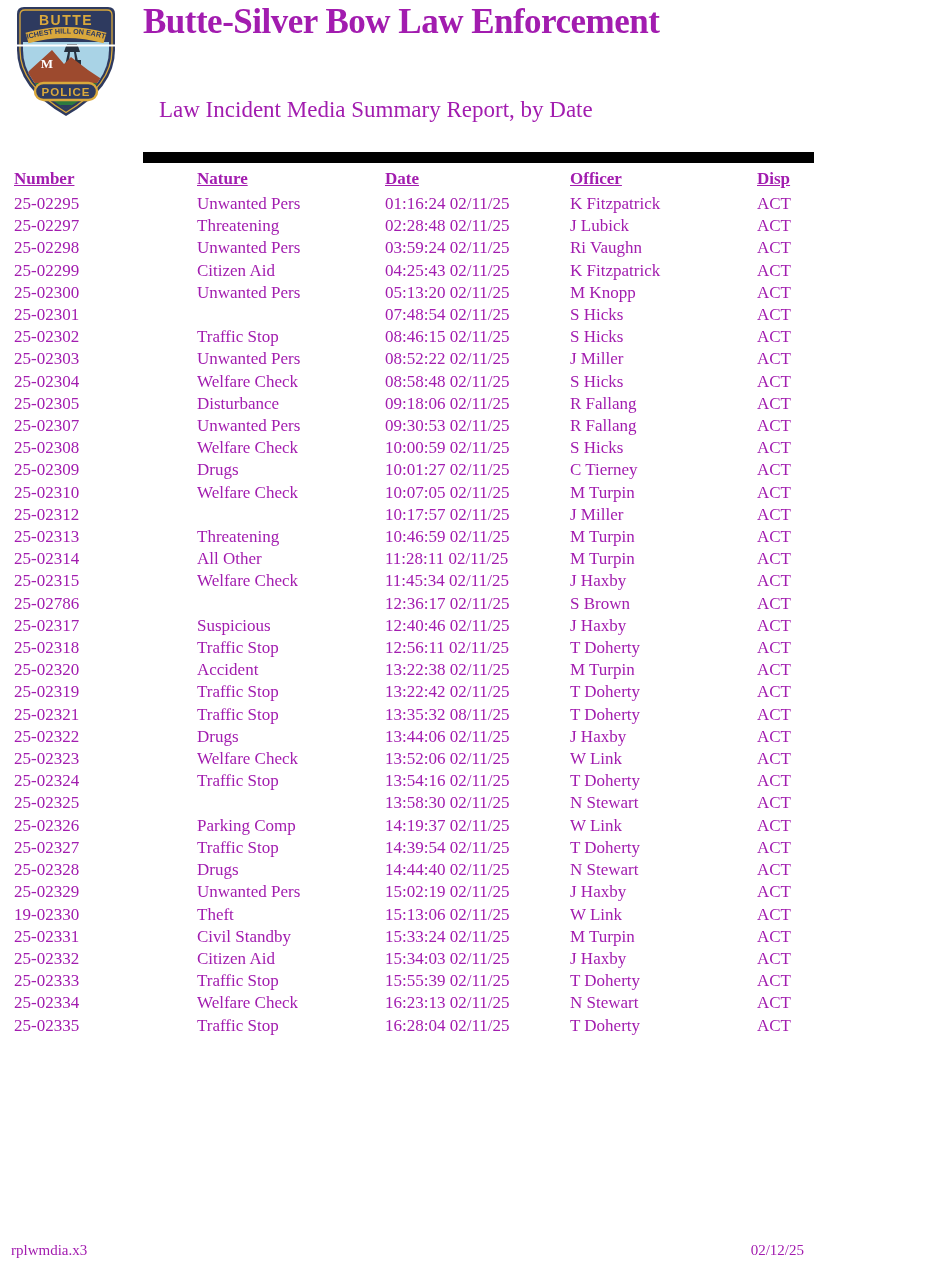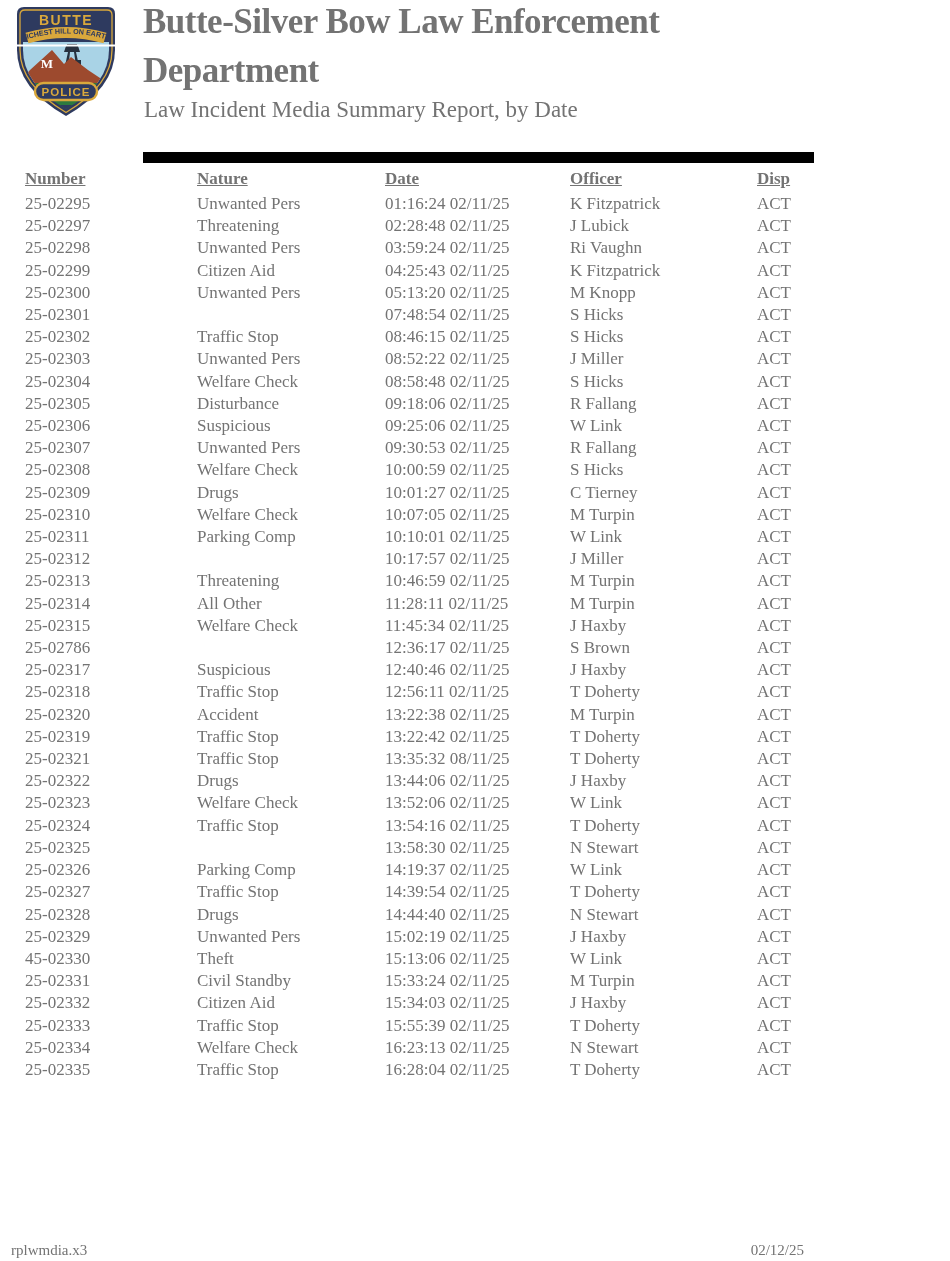--- a/index.html
+++ b/index.html
@@ -1,55 +1,55 @@
 <!DOCTYPE html>
 <html><head>
 <meta charset="utf-8">
 <style>
   html,body { margin:0; padding:0; background:#ffffff; }
   .page {
     position:relative;
     width:814px; height:1261px;
     background:#ffffff;
     font-family:"Liberation Serif", serif;
-    color:#737373;
+    color:#a21caf;
     overflow:hidden;
   }
   .logo {
     position:absolute; left:14px; top:6px;
     width:104px; height:112px;
   }
   .title {
     position:absolute; left:143px; top:-3px; width:790px;
     font-size:35px; line-height:49px; font-weight:bold;
     letter-spacing:-0.5px;
   }
   .subtitle {
-    position:absolute; left:144px; top:96px; width:790px;
+    position:absolute; left:159px; top:96px; width:790px;
     font-size:23px; line-height:28px; font-weight:normal;
   }
   .black-bar {
     position:absolute; left:143px; top:152px;
     width:798px; height:11px; background:#000000;
   }
   table.report {
     position:absolute; left:0; top:168px; width:950px;
     border-collapse:collapse; table-layout:fixed;
   }
   table.report th, table.report td {
     box-sizing:border-box;
     padding:0; margin:0;
     text-align:left; vertical-align:top;
     font-size:17px; line-height:22.2px;
     white-space:nowrap; overflow:hidden;
   }
   table.report th { font-weight:bold; height:25px; }
   table.report th span { text-decoration:underline; }
   table.report td { height:22.2px; }
-  table.report th:first-child, table.report td:first-child { padding-left:25px;margin-left:36px; }
+  table.report th:first-child, table.report td:first-child { padding-left:14px;margin-left:36px; }
   .footer-left {
     position:absolute; left:11px; top:1242px;
     font-size:15px;
     text-align:right;
   }
   .footer-right {
     position:absolute; right:10px; top:1242px;
     font-size:15px; text-align:right;font-family:Liberation Serif, serif;
   }
 </style>
@@ -97,21 +97,20 @@
     </text>
 
     <line x1="3" y1="39.5" x2="101" y2="39.5" stroke="#ffffff" stroke-width="2"></line>
 
     <rect x="21" y="77" width="62" height="17" rx="8.5" fill="#2e3a5f" stroke="#d9a83c" stroke-width="2.4"></rect>
     <text x="52" y="90" text-anchor="middle" font-family="Liberation Sans, sans-serif" font-size="11.5" font-weight="bold" fill="#d9a83c" letter-spacing="1">POLICE</text>
   </svg>
 
   <div class="title">
     <div>Butte-Silver Bow Law Enforcement</div>
-    <div>Department</div>
   </div>
   <div class="subtitle">Law Incident Media Summary Report, by Date</div>
 
   <div class="black-bar"></div>
 
   <table class="report">
     <colgroup>
       <col style="width:197px">
       <col style="width:188px">
       <col style="width:185px">
@@ -192,27 +191,20 @@
           <td>ACT</td>
         </tr>
         <tr>
           <td>25-02305</td>
           <td>Disturbance</td>
           <td>09:18:06 02/11/25</td>
           <td>R Fallang</td>
           <td>ACT</td>
         </tr>
         <tr>
-          <td>25-02306</td>
-          <td>Suspicious</td>
-          <td>09:25:06 02/11/25</td>
-          <td>W Link</td>
-          <td>ACT</td>
-        </tr>
-        <tr>
           <td>25-02307</td>
           <td>Unwanted Pers</td>
           <td>09:30:53 02/11/25</td>
           <td>R Fallang</td>
           <td>ACT</td>
         </tr>
         <tr>
           <td>25-02308</td>
           <td>Welfare Check</td>
           <td>10:00:59 02/11/25</td>
@@ -227,27 +219,20 @@
           <td>ACT</td>
         </tr>
         <tr>
           <td>25-02310</td>
           <td>Welfare Check</td>
           <td>10:07:05 02/11/25</td>
           <td>M Turpin</td>
           <td>ACT</td>
         </tr>
         <tr>
-          <td>25-02311</td>
-          <td>Parking Comp</td>
-          <td>10:10:01 02/11/25</td>
-          <td>W Link</td>
-          <td>ACT</td>
-        </tr>
-        <tr>
           <td>25-02312</td>
           <td></td>
           <td>10:17:57 02/11/25</td>
           <td>J Miller</td>
           <td>ACT</td>
         </tr>
         <tr>
           <td>25-02313</td>
           <td>Threatening</td>
           <td>10:46:59 02/11/25</td>
@@ -360,21 +345,21 @@
           <td>ACT</td>
         </tr>
         <tr>
           <td>25-02329</td>
           <td>Unwanted Pers</td>
           <td>15:02:19 02/11/25</td>
           <td>J Haxby</td>
           <td>ACT</td>
         </tr>
         <tr>
-          <td>45-02330</td>
+          <td>19-02330</td>
           <td>Theft</td>
           <td>15:13:06 02/11/25</td>
           <td>W Link</td>
           <td>ACT</td>
         </tr>
         <tr>
           <td>25-02331</td>
           <td>Civil Standby</td>
           <td>15:33:24 02/11/25</td>
           <td>M Turpin</td>

